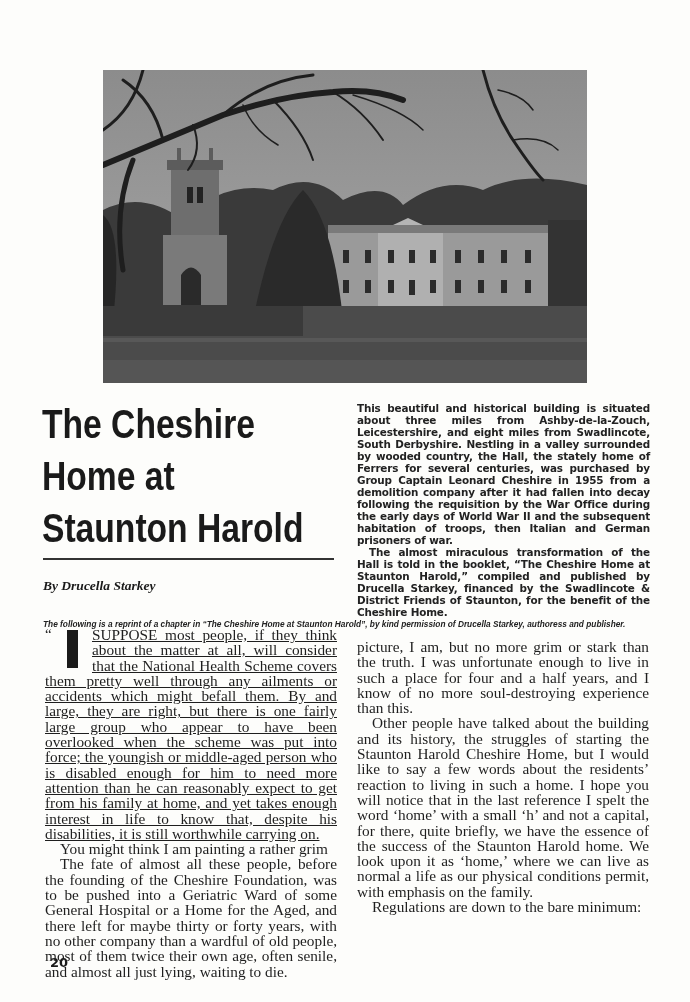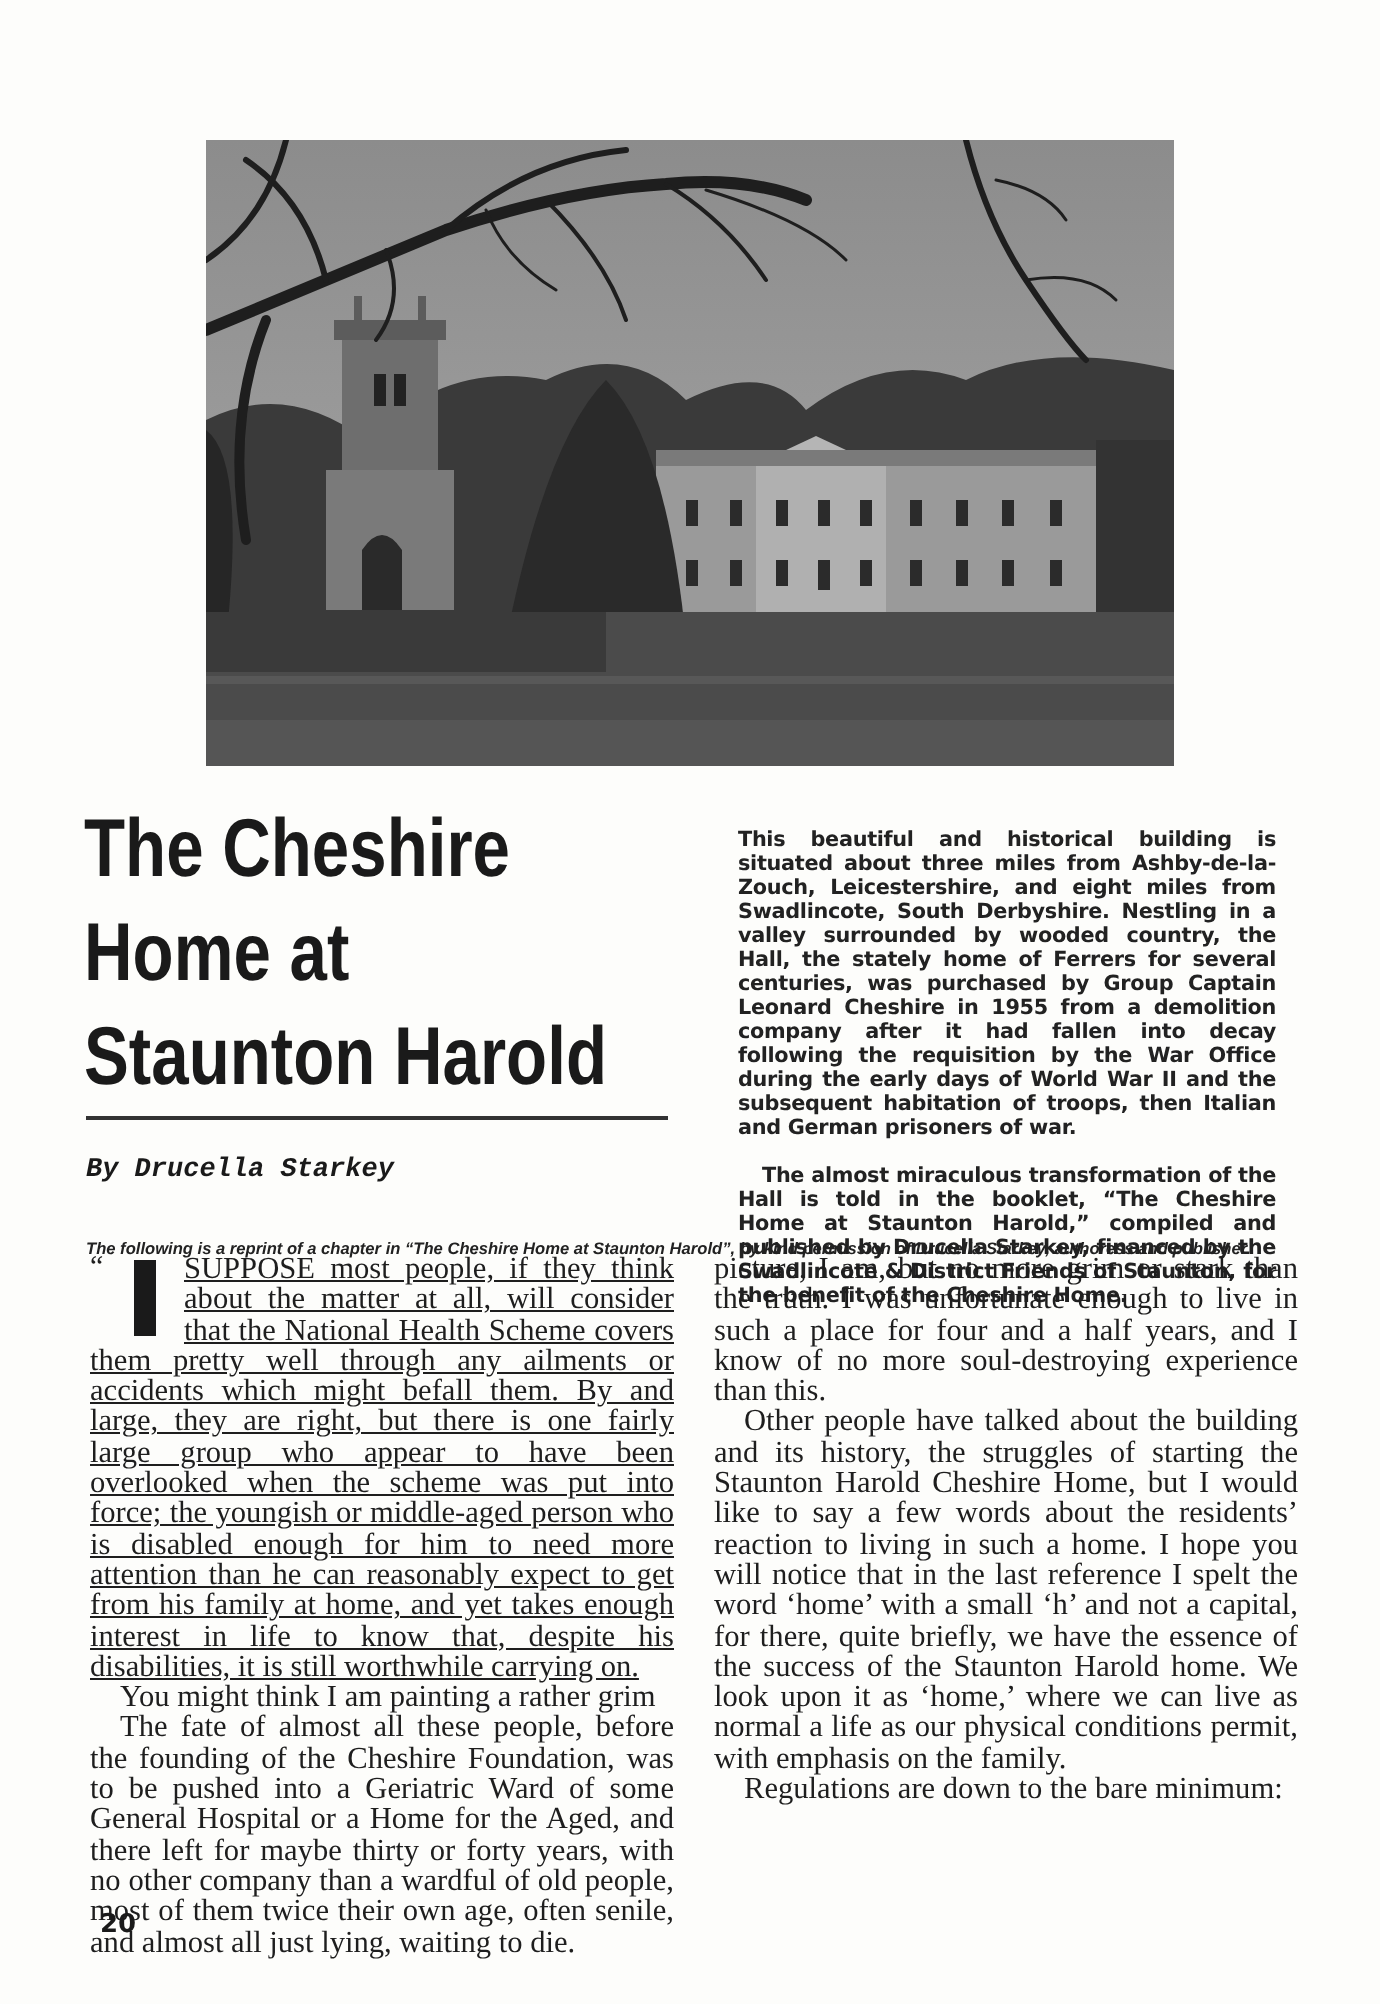--- a/index.html
+++ b/index.html
@@ -16,45 +16,45 @@
     position: absolute; left: 42px; top: 398px; width: 300px;
     font-family: "Liberation Sans", sans-serif; font-weight: bold;
     font-size: 41px; line-height: 52px; letter-spacing: 0px;
     color: #1a1a1a; transform: scaleX(0.82); transform-origin: left top;
     white-space: nowrap;
   }
   .title div { margin: 0; }
   .rule { position: absolute; left: 43px; top: 558px; width: 291px; height: 2px; background: #333; }
   .byline {
     position: absolute; left: 43px; top: 578px;
-    font-family: Liberation Mono, monospace; font-weight: bold; font-style: italic;
+    font-family: Liberation Serif, serif; font-weight: bold; font-style: italic;
     font-size: 13.5px; color: #1a1a1a;
   }
   .caption {
     position: absolute; left: 357px; top: 402px; width: 293px;
     font-family: "DejaVu Sans", sans-serif; font-weight: bold;
     font-size: 10.4px; line-height: 12px; text-align: justify; color: #222;
     letter-spacing: -0.15px;
   }
-  .caption p { margin: 12px; }
+  .caption p { margin: 0; }
   .caption p + p { text-indent: 12px; }
   .reprint {
     position: absolute; left: 43px; top: 607px; width: 620px;
     font-family: "Liberation Sans", sans-serif; font-style: italic; font-weight: bold;
     font-size: 8.3px; color: #222; white-space: nowrap; margin-top: 12px;
   }
   .col {
     position: absolute; top: 627px; width: 292px;
     font-family: "Liberation Serif", serif; font-size: 15.3px; line-height: 15.3px;
     text-align: justify; color: #1e1e1e;
   }
   .col p { margin: 0; text-indent: 15px; }
   .col p.first { text-indent: 0; text-decoration: underline; }
   .col-left { left: 45px; }
-  .col-right { left: 357px; }
+  .col-right { left: 357px; margin-top: 12px; }
   .col-right p.cont { text-indent: 0; }
   .dropcap-wrap { position: relative; }
   .open-quote { position: absolute; left: 0; top: 0; font-size: 15px; }
   .dropcap {
     float: left; width: 11px; height: 38px; background: #1a1a1a;
     margin: 3px 14px 0 22px;
   }
   .page-num {
     position: absolute; left: 50px; top: 955px;
     font-family: "DejaVu Sans", sans-serif; font-weight: bold; font-size: 13px; color: #1a1a1a;

